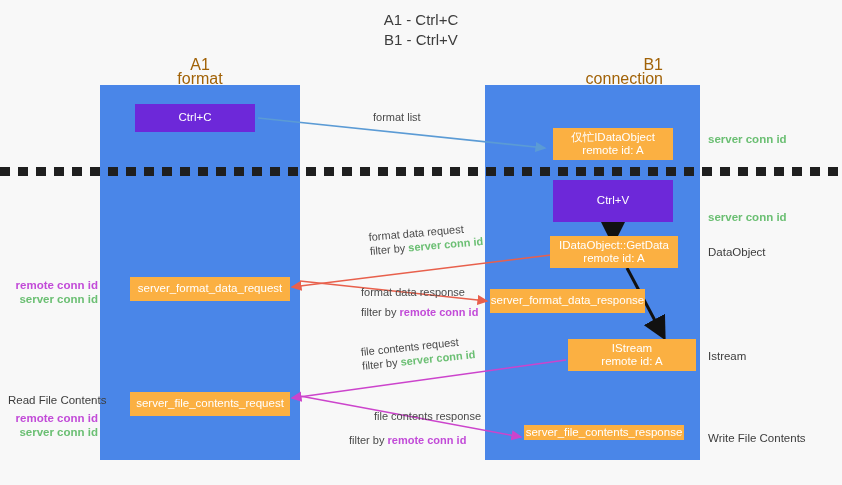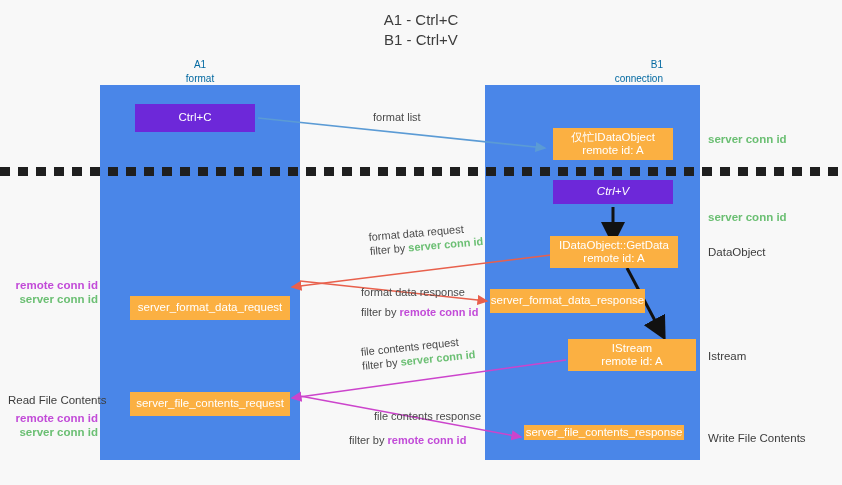--- a/index.html
+++ b/index.html
@@ -13,21 +13,21 @@
   .abs{position:absolute;}
 
   
   .title{
     left:0;top:10px;width:842px;text-align:center;
     font-size:15px;color:#3c3c3c;line-height:20px;
   }
 
   
   .colhead{
-    text-align:center;font-size:10px;color:#0369a1;line-height:14px;
+    text-align:center;font-size:16px;color:#a16207;line-height:14px;
   }
 
   
   .lane{background:#4a86e8;}
 
   
   .box{
     box-sizing:border-box;
     display:flex;flex-direction:column;
     align-items:center;justify-content:center;
@@ -108,34 +108,34 @@
 
     <line x1="300" y1="396" x2="521" y2="437" stroke="#cc44cc" stroke-width="1.6" marker-end="url(#ah-mag)"></line>
   </svg>
 
   <div class="abs divider"></div>
 
   <div class="abs box green" style="left:135px;top:104px;width:120px;height:28px;">
     <span>Ctrl+C</span>
   </div>
 
-  <div class="abs box orange" style="left:130px;top:277px;width:160px;height:24px;margin-top:19px;">
+  <div class="abs box orange" style="left:130px;top:277px;width:160px;height:24px;">
     <span>server_format_data_request</span>
   </div>
 
   <div class="abs box orange" style="left:130px;top:392px;width:160px;height:24px;text-align:center;">
     <span>server_file_contents_request</span>
   </div>
 
   <div class="abs box orange" style="left:553px;top:128px;width:120px;height:32px;">
     <span>仅忙IDataObject</span>
     <span>remote id: A</span>
   </div>
 
-  <div class="abs box green" style="left:553px;top:180px;width:120px;height:24px;font-style:italic;">
+  <div class="abs box green" style="left:553px;top:180px;width:120px;height:42px;">
     <span>Ctrl+V</span>
   </div>
 
   <div class="abs box orange" style="left:550px;top:236px;width:128px;height:32px;">
     <span>IDataObject::GetData</span>
     <span>remote id: A</span>
   </div>
 
   <div class="abs box orange" style="left:490px;top:289px;width:155px;height:24px;">
     <span>server_format_data_response</span>

